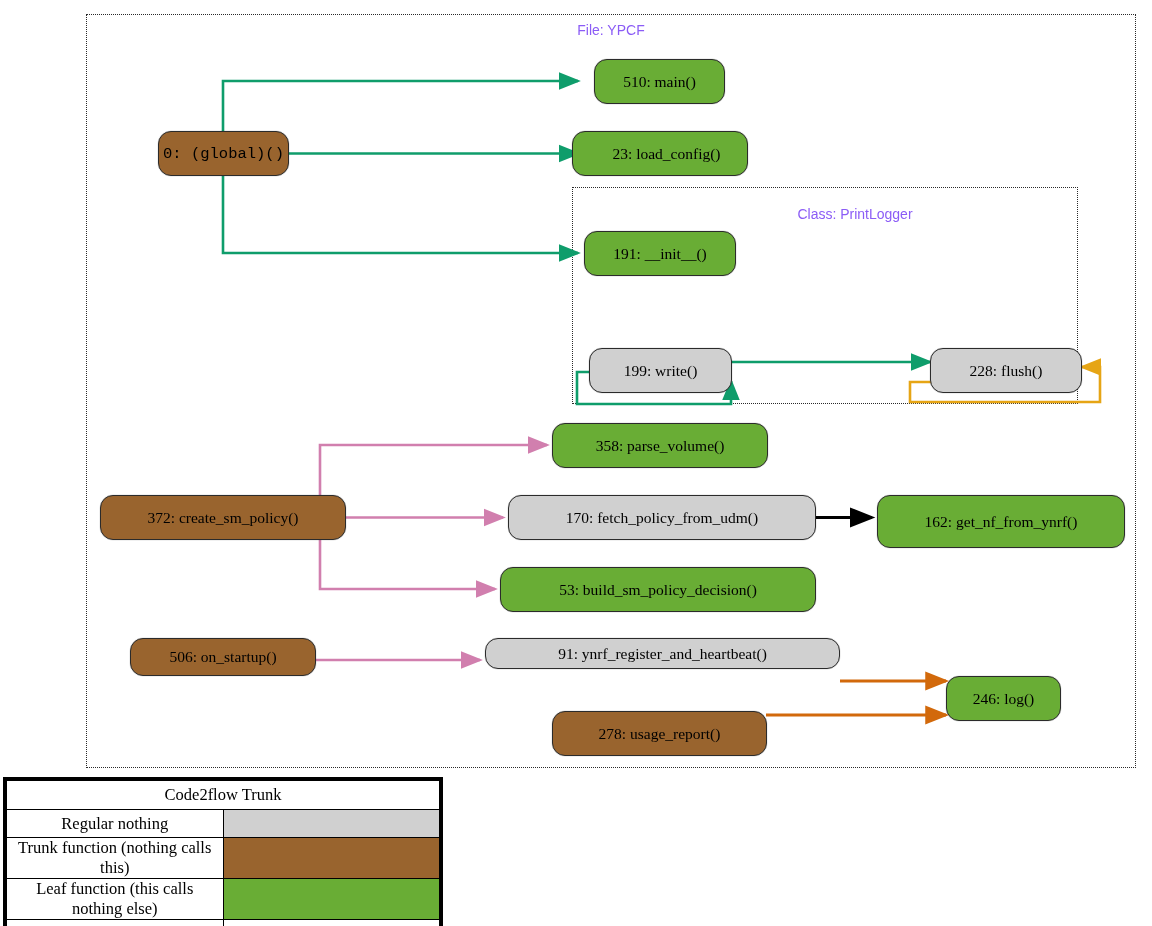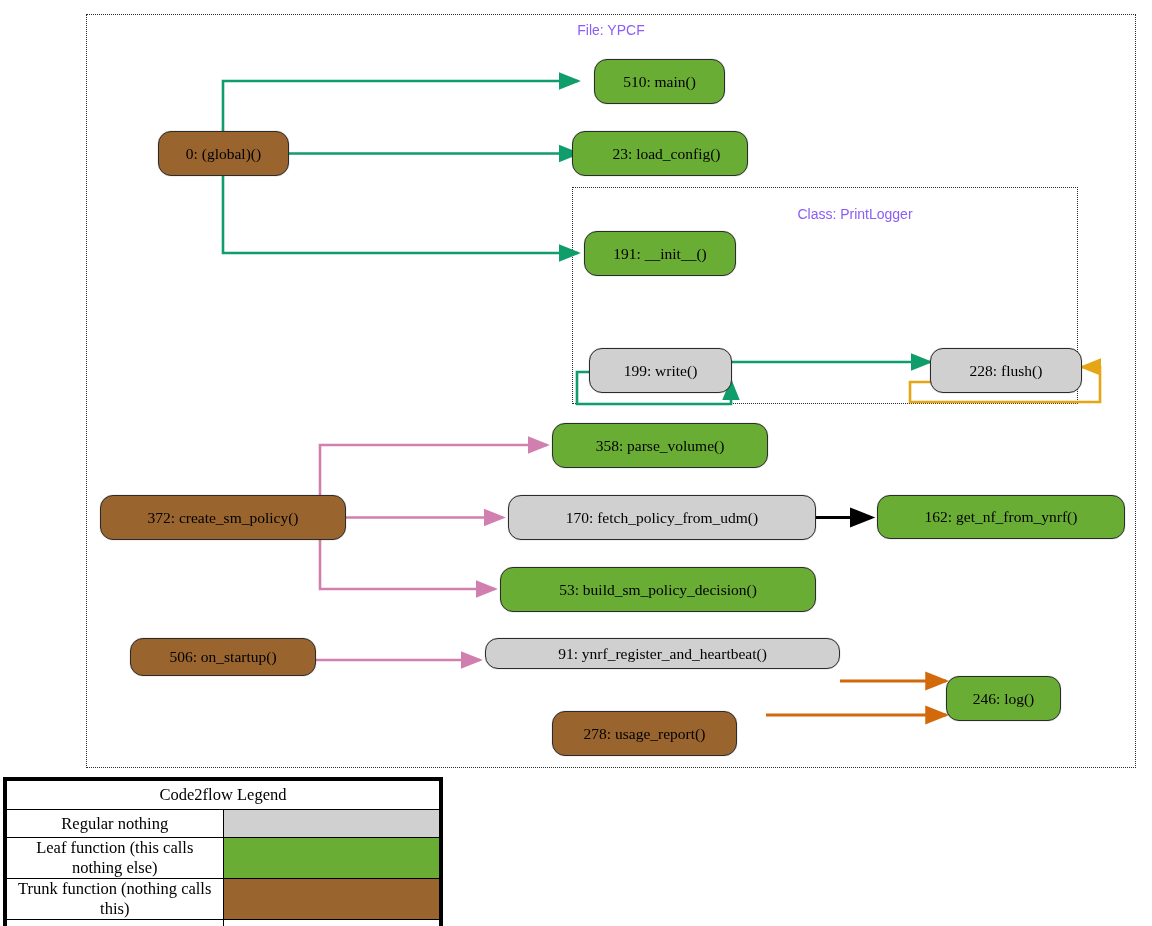--- a/index.html
+++ b/index.html
@@ -176,21 +176,21 @@
 
     <g>
       <path d="M840,681 L946,681" fill="none" stroke="#d2690b" stroke-width="2.8" marker-end="url(#ah-orange)"></path>
     </g>
 
     <g>
       <path d="M766,715 L946,715" fill="none" stroke="#d2690b" stroke-width="2.8" marker-end="url(#ah-orange)"></path>
     </g>
   </svg>
 
-  <div class="node trunk" style="left:158px; top:131px; width:131px; height:45px;">
+  <div class="node trunk" style="left:158px; top:131px; width:131px; height:45px;font-family:Liberation Mono, monospace;">
     <span>0: (global)()</span>
   </div>
 
   <div class="node leaf" style="left:594px; top:59px; width:131px; height:45px;">
     <span>510: main()</span>
   </div>
 
   <div class="node leaf" style="left:572px; top:131px; width:176px; height:45px;padding-left:13px;">
     <span>23: load_config()</span>
   </div>
@@ -212,63 +212,63 @@
   </div>
 
   <div class="node trunk" style="left:100px; top:495px; width:246px; height:45px;">
     <span>372: create_sm_policy()</span>
   </div>
 
   <div class="node regular" style="left:508px; top:495px; width:308px; height:45px;">
     <span>170: fetch_policy_from_udm()</span>
   </div>
 
-  <div class="node leaf" style="left:877px; top:495px; width:248px; height:44px;">
+  <div class="node leaf" style="left:877px; top:495px; width:248px; height:53px;">
     <span>162: get_nf_from_ynrf()</span>
   </div>
 
   <div class="node leaf" style="left:500px; top:567px; width:316px; height:45px;">
     <span>53: build_sm_policy_decision()</span>
   </div>
 
   <div class="node trunk" style="left:130px; top:638px; width:186px; height:38px;">
     <span>506: on_startup()</span>
   </div>
 
   <div class="node regular" style="left:485px; top:638px; width:355px; height:31px;">
     <span>91: ynrf_register_and_heartbeat()</span>
   </div>
 
   <div class="node leaf" style="left:946px; top:676px; width:115px; height:45px;">
     <span>246: log()</span>
   </div>
 
-  <div class="node trunk" style="left:552px; top:711px; width:185px; height:45px;">
+  <div class="node trunk" style="left:552px; top:711px; width:215px; height:45px;">
     <span>278: usage_report()</span>
   </div>
 
   <div id="legend">
     <table>
       <tbody>
           <tr>
-        <td class="title-cell" colspan="2">Code2flow Legend</td>
+        <td class="title-cell" colspan="2">Code2flow Trunk</td>
       </tr>
       <tr>
         <td>Regular nothing</td>
         <td class="swatch sw-regular"></td>
       </tr>
       <tr>
+        <td>Trunk function (nothing calls this)</td>
+        <td class="swatch sw-trunk"></td>
+      </tr>
+      <tr>
         <td>Leaf function (this calls nothing else)</td>
         <td class="swatch sw-leaf"></td>
       </tr>
       <tr>
-        <td>Trunk function (nothing calls this)</td>
-        <td class="swatch sw-trunk"></td>
-      </tr>
-      <tr>
         <td>Function call</td>
         <td class="swatch arrow-cell">→</td>
       </tr>
     </tbody>
       </table>
   </div>
 
 </div>
 
 </body></html>

